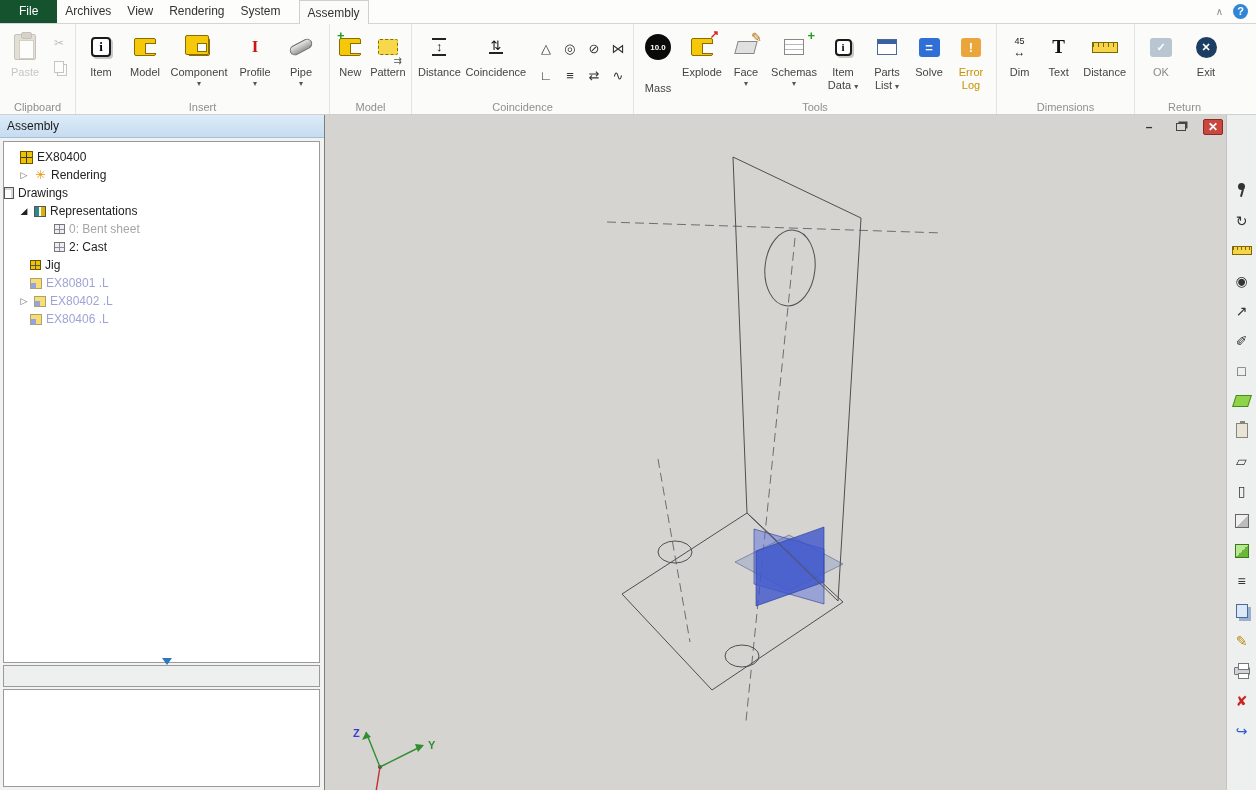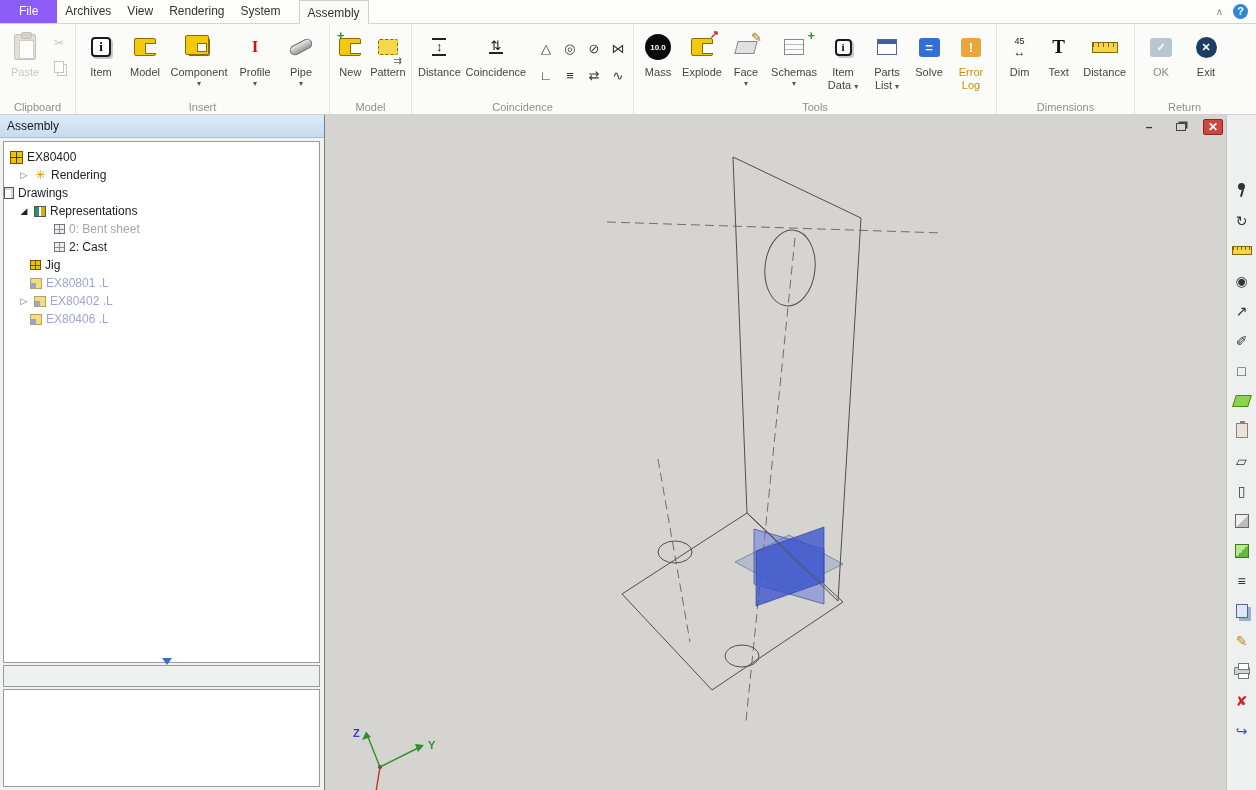--- a/index.html
+++ b/index.html
@@ -1,21 +1,21 @@
 <!DOCTYPE html>
 <html><head>
 <meta charset="utf-8">
 <style>
   * { margin:0; padding:0; box-sizing:border-box; }
   html,body { width:1256px; height:790px; overflow:hidden; font-family:"Liberation Sans", sans-serif; font-size:12px; background:#fff; color:#222; }
 
   
   .tabbar { position:absolute; left:0; top:0; width:1256px; height:24px; background:#fdfdfc; border-bottom:1px solid #d5d5d3; display:flex; align-items:flex-end; }
   .tab { height:24px; line-height:24px; padding:0 8px; color:#333; cursor:default; }
-  .tab-file { background:#8b5cf6; color:#fff; padding:0 19px; }
+  .tab-file { background:#14532d; color:#fff; padding:0 19px; }
   .tab-active { background:#fbfbfa; border:1px solid #cfcfcf; border-bottom:none; margin-bottom:-1px; margin-left:10px; height:24px; }
   .tabbar-right { margin-left:auto; display:flex; align-items:center; gap:10px; padding-right:8px; height:24px; }
   .tb-ic { color:#8a8a8a; font-size:10px; }
   .tb-help { width:15px; height:15px; border-radius:50%; background:#2f86d6; color:#fff; font-size:11px; font-weight:bold; display:flex; align-items:center; justify-content:center; }
 
   
   .ribbon { position:absolute; left:0; top:24px; width:1256px; height:91px; background:#fbfbf9; border-bottom:1px solid #d0d0ce; display:flex; }
   .grp { position:relative; height:100%; border-right:1px solid #e4e4e2; display:flex; align-items:flex-start; padding:3px 3px 15px 3px; }
   .grp-label { position:absolute; bottom:1px; left:0; width:100%; text-align:center; font-size:11px; color:#8f8f8f; }
   .rbtn { display:flex; flex-direction:column; align-items:center; padding-top:3px; font-size:11px; color:#444; height:72px; cursor:default; }
@@ -260,21 +260,21 @@
           <span>⇄</span>
         </span>
       <span class="cell">
           <span>∿</span>
         </span>
     </div>
     <div class="grp-label">Coincidence</div>
   </div>
 
   <div class="grp" style="width:363px;">
-    <div class="rbtn" style="width:42px;">
+    <div class="rbtn" style="width:42px;gap:16px;">
       <span class="ric">
           <span class="mass-ic">10.0</span>
         </span>
       <span class="rlbl">Mass</span>
     </div>
     <div class="rbtn" style="width:46px;">
       <span class="ric">
           <span class="yblock model-ic"></span>
           <span class="red-arrow">↗</span>
         </span>
@@ -362,21 +362,21 @@
     <div class="grp-label">Return</div>
   </div>
 </div>
 
 <div class="main">
 
   <div class="left-panel">
     <div class="panel-header">Assembly</div>
 
     <div class="tree-box">
-      <div class="trow" style="padding-left:6px;">
+      <div class="trow" style="padding-left:16px;">
         <span class="t-root"></span>
         <span class="tlbl">EX80400</span>
       </div>
       <div class="trow" style="padding-left:14px;">
         <span class="exp">▷</span>
         <span class="t-sun">✳</span>
         <span class="tlbl">Rendering</span>
       </div>
       <div class="trow" style="">
         <span class="t-page"></span>

